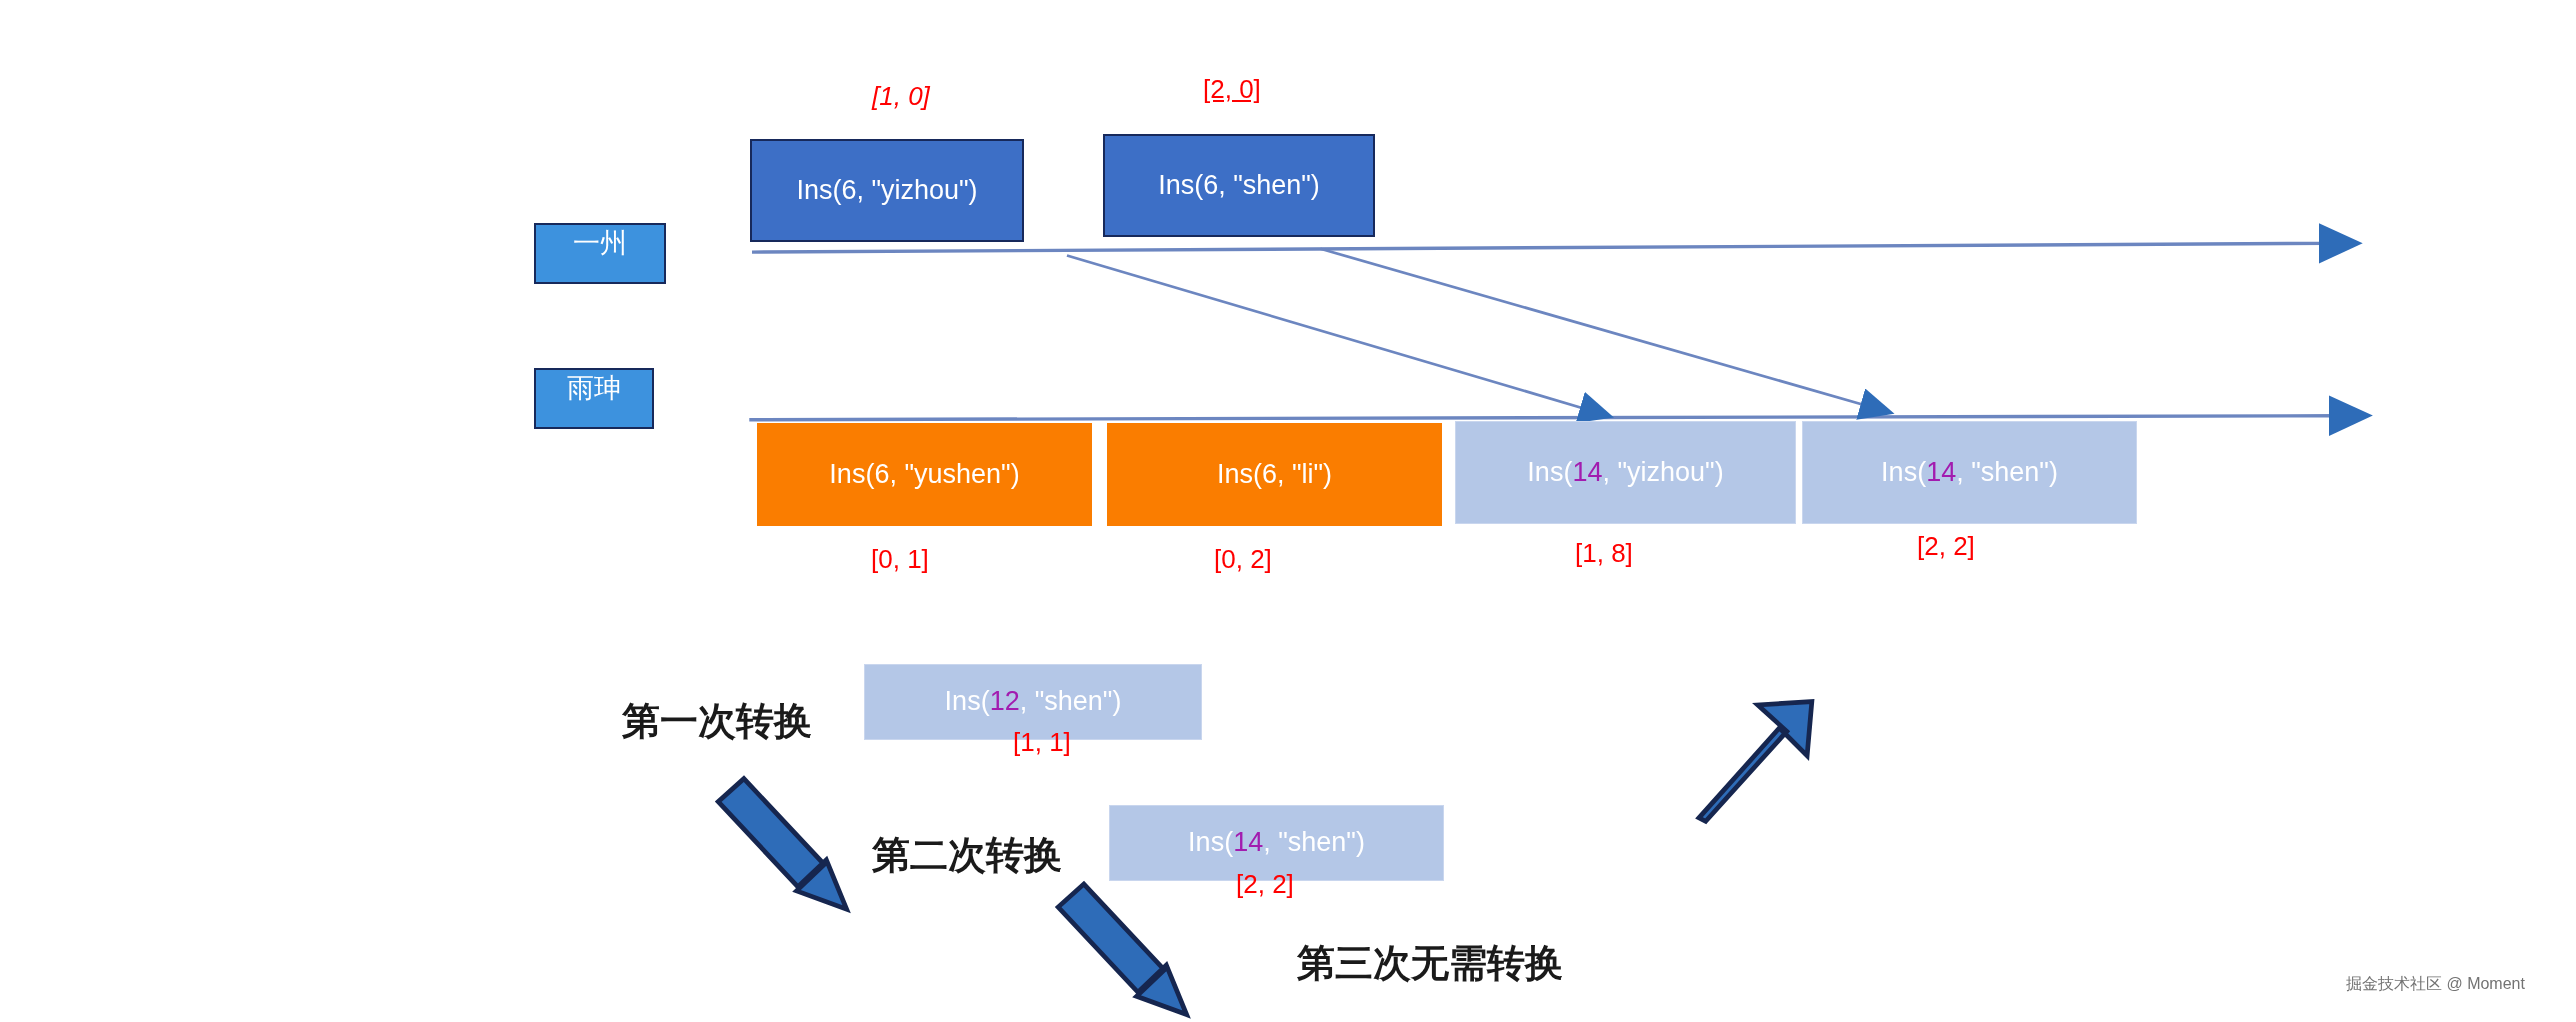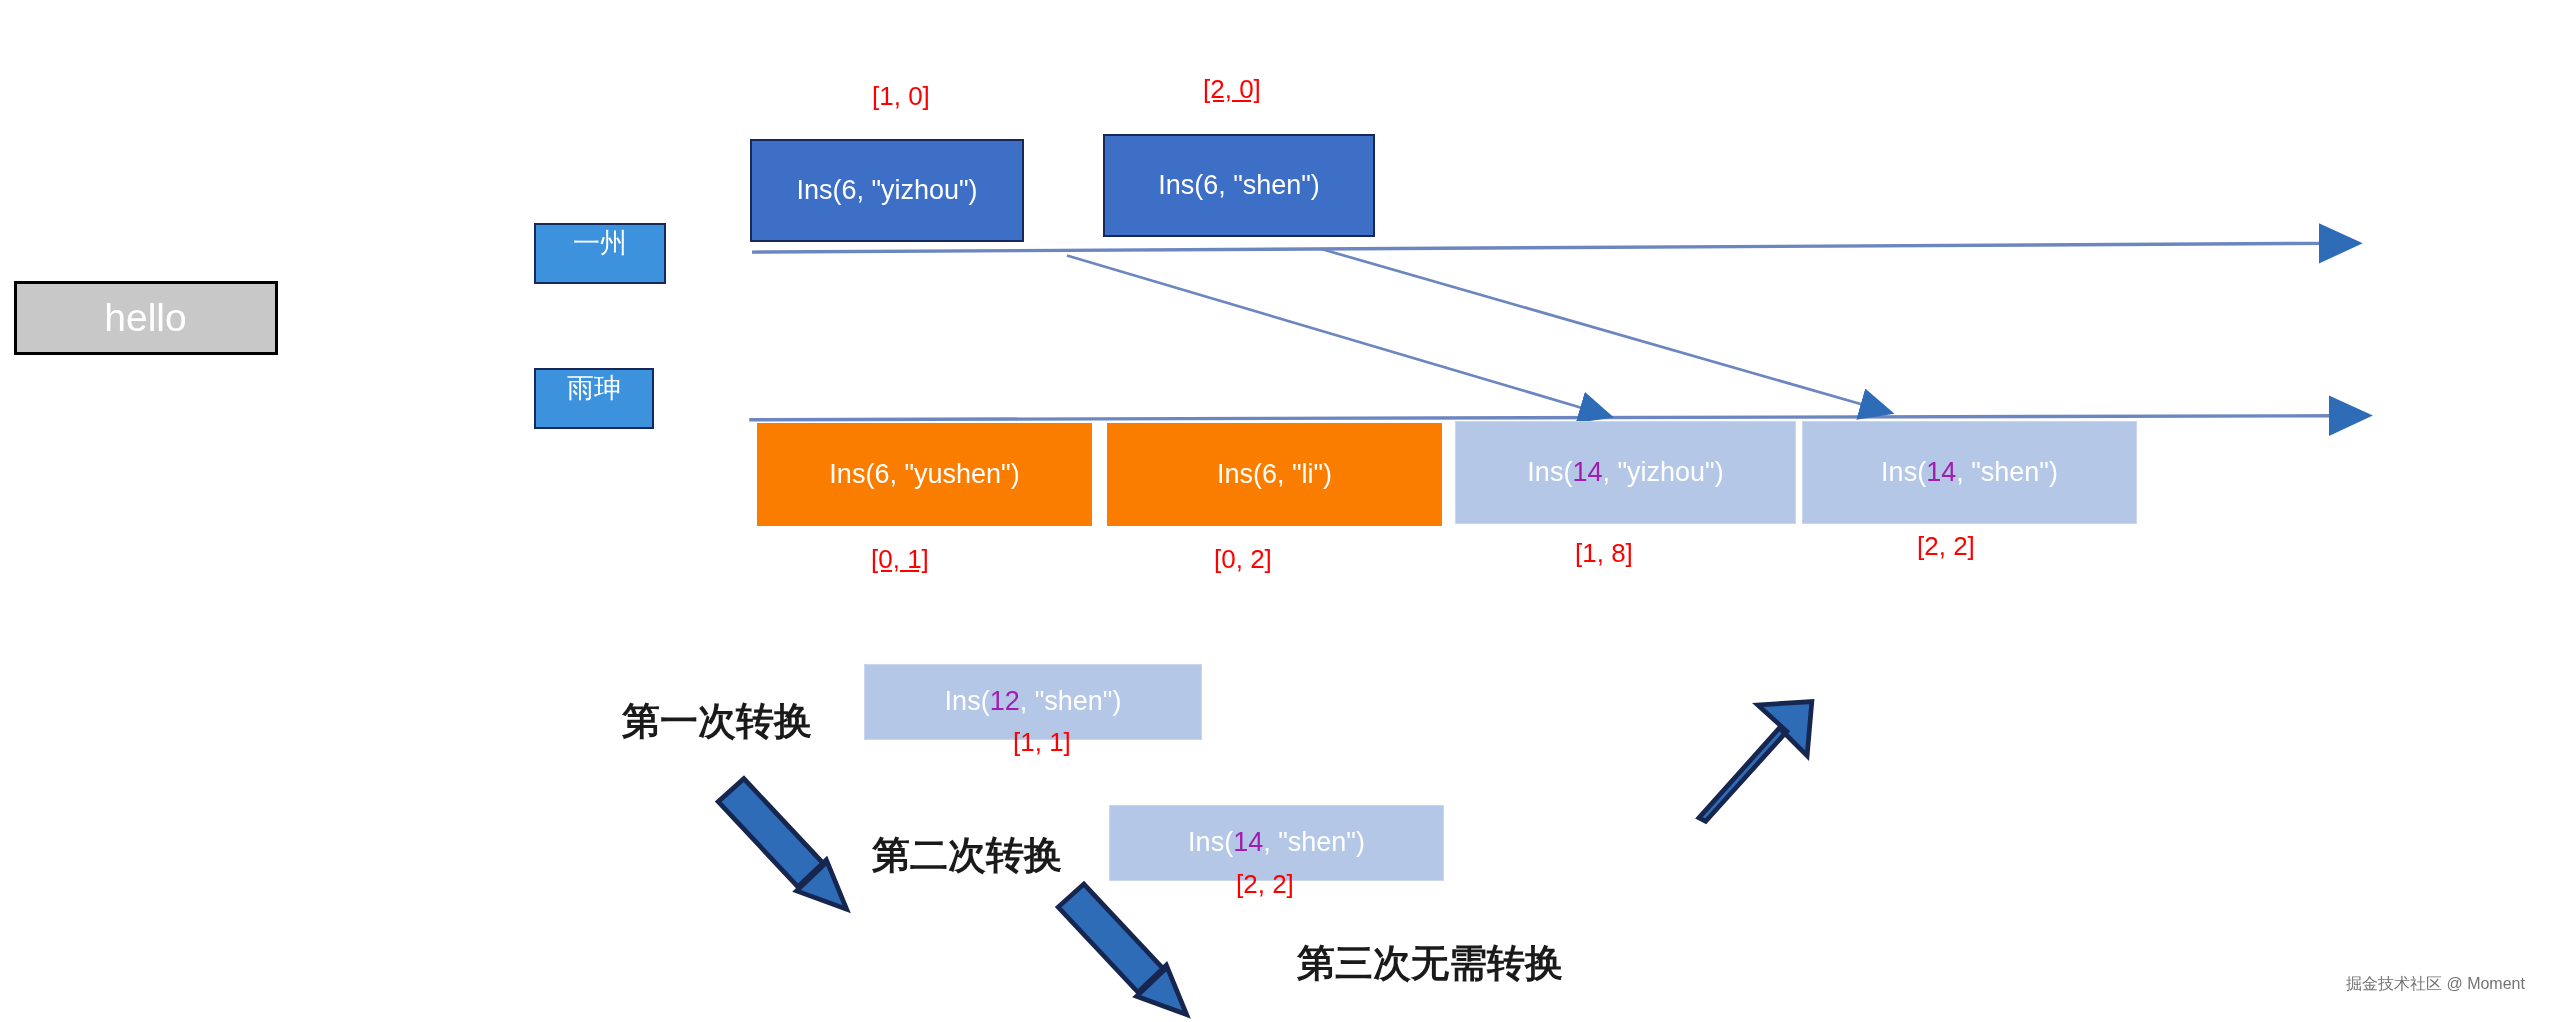--- a/index.html
+++ b/index.html
@@ -142,33 +142,30 @@
 
     <g>
       <path d="M1565,1342 L1683,1468 L1725,1428 L1755,1501 L1681,1474 L1722,1435 L1603,1308 Z" fill="#2E6CB8" stroke="#16264F" stroke-width="7" stroke-linejoin="miter"></path>
     </g>
 
     <g>
       <path d="M2523,1215 L2643,1082 L2600,1043 L2680,1038 L2673,1118 L2632,1077 L2513,1210 Z" fill="#2E6CB8" stroke="#16264F" stroke-width="7" stroke-linejoin="miter"></path>
     </g>
   </svg>
 
-  <div class="abs hello-box" style="left:13.5px; top:281px; width:264px; height:74px;">
-    <span>hello</span>
-  </div>
 
   <div class="abs lane-tag" style="left:534px; top:223px; width:132px; height:61px;">
     <span>一州</span>
   </div>
 
   <div class="abs lane-tag" style="left:534px; top:368px; width:120px; height:61px;">
     <span>雨珅</span>
   </div>
 
-  <div class="abs idx" style="left:872px; top:81px;">[1, 0]</div>
+  <div class="abs idx" style="left:872px; top:81px;font-style:italic;">[1, 0]</div>
   <div class="abs idx" style="left:1203px; top:74px;text-decoration:underline;">[2, 0]</div>
 
   <div class="abs opbox box-blue" style="left:750px; top:139px; width:274px; height:103px;">
     <span class="txt">Ins(6, "yizhou")</span>
   </div>
 
   <div class="abs opbox box-blue" style="left:1103px; top:134px; width:272px; height:103px;">
     <span class="txt">Ins(6, "shen")</span>
   </div>
 
@@ -181,21 +178,21 @@
   </div>
 
   <div class="abs opbox box-lightblue" style="left:1455px; top:421px; width:341px; height:103px;">
     <span class="txt"><span>Ins(</span><span class="red">14</span><span>, "yizhou")</span></span>
   </div>
 
   <div class="abs opbox box-lightblue" style="left:1802px; top:421px; width:335px; height:103px;">
     <span class="txt"><span>Ins(</span><span class="red">14</span><span>, "shen")</span></span>
   </div>
 
-  <div class="abs idx" style="left:871px; top:544px;text-decoration:underline;">[0, 1]</div>
+  <div class="abs idx" style="left:871px; top:544px;">[0, 1]</div>
   <div class="abs idx" style="left:1214px; top:544px;">[0, 2]</div>
   <div class="abs idx" style="left:1575px; top:538px;">[1, 8]</div>
   <div class="abs idx" style="left:1917px; top:531px;">[2, 2]</div>
 
   <div class="abs caption" style="left:622px; top:696px;">第一次转换</div>
 
   <div class="abs opbox box-lightblue" style="left:864px; top:664px; width:338px; height:76px;">
     <span class="txt"><span>Ins(</span><span class="red">12</span><span>, "shen")</span></span>
   </div>
 

